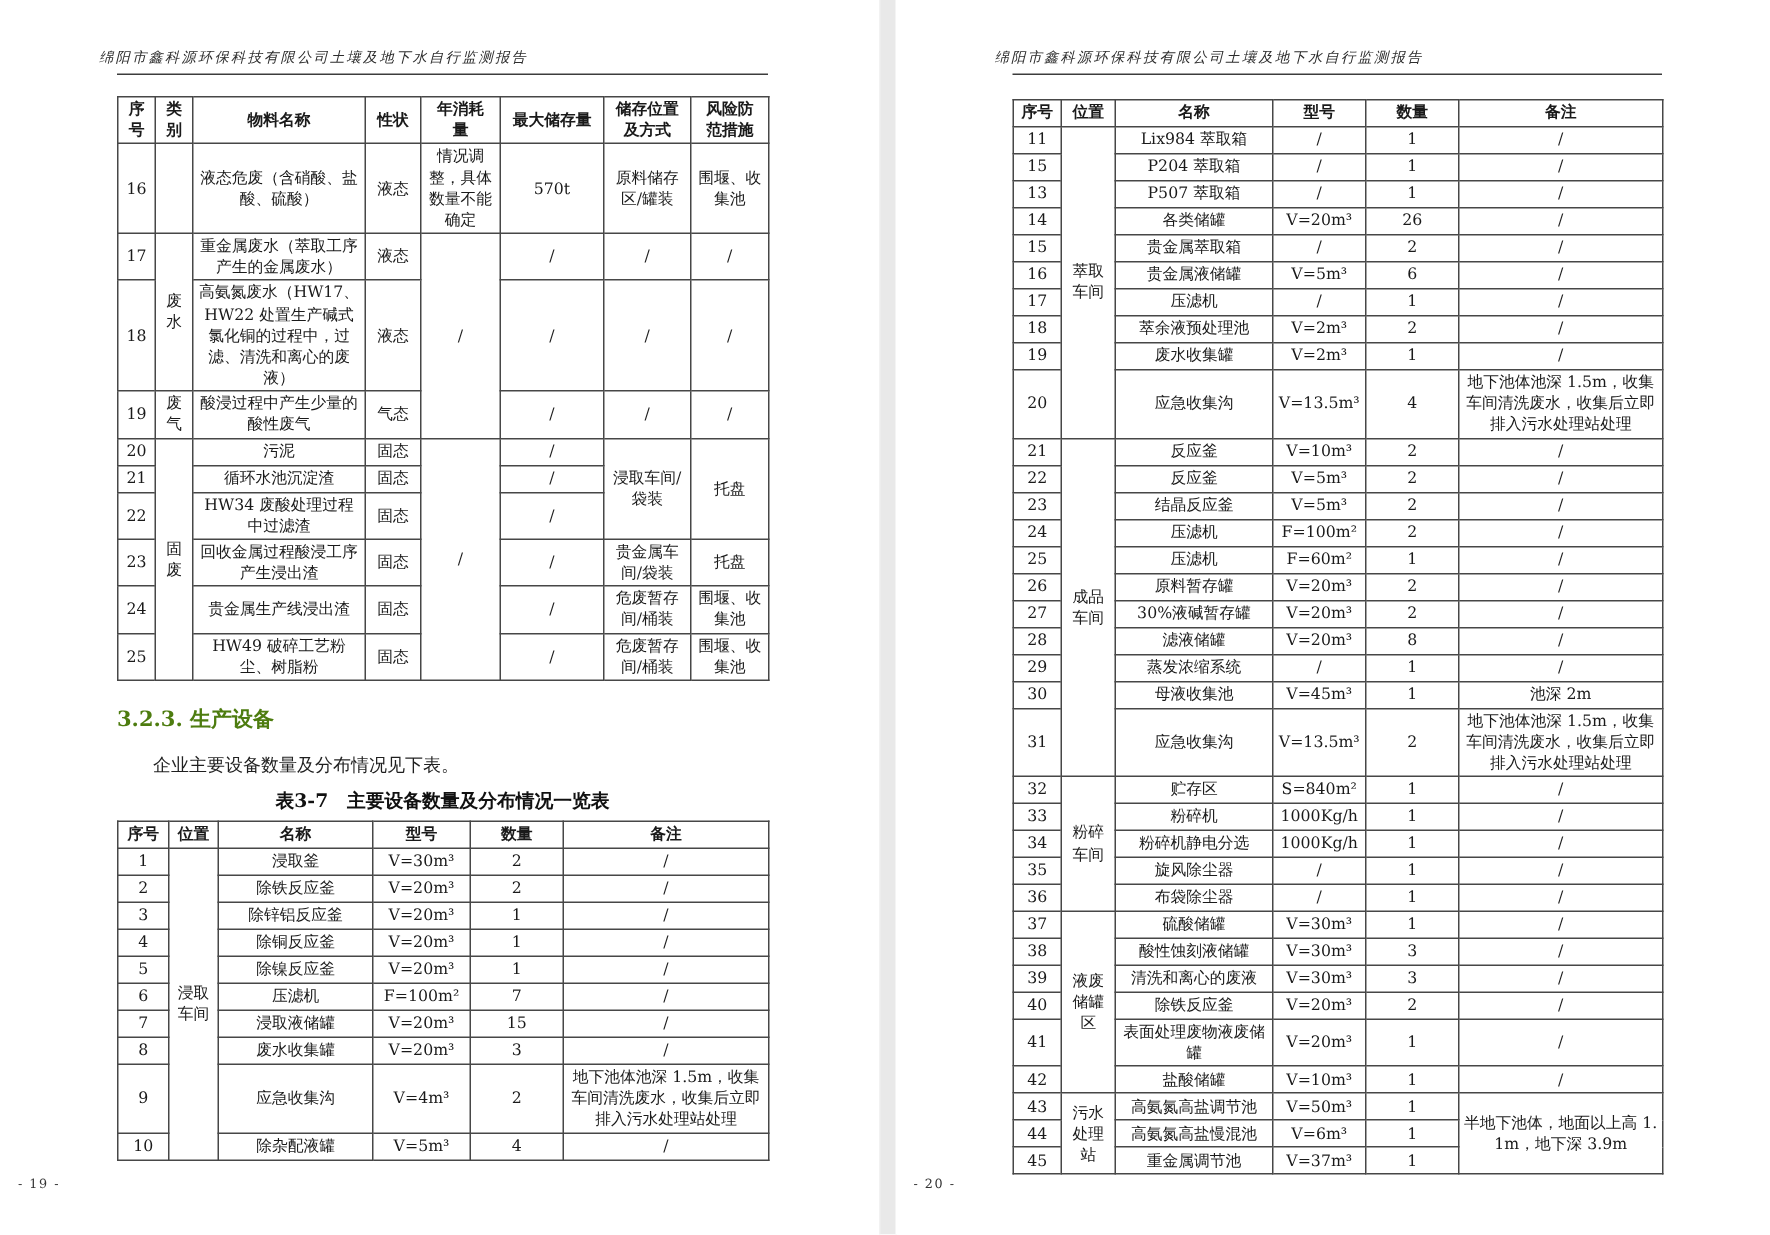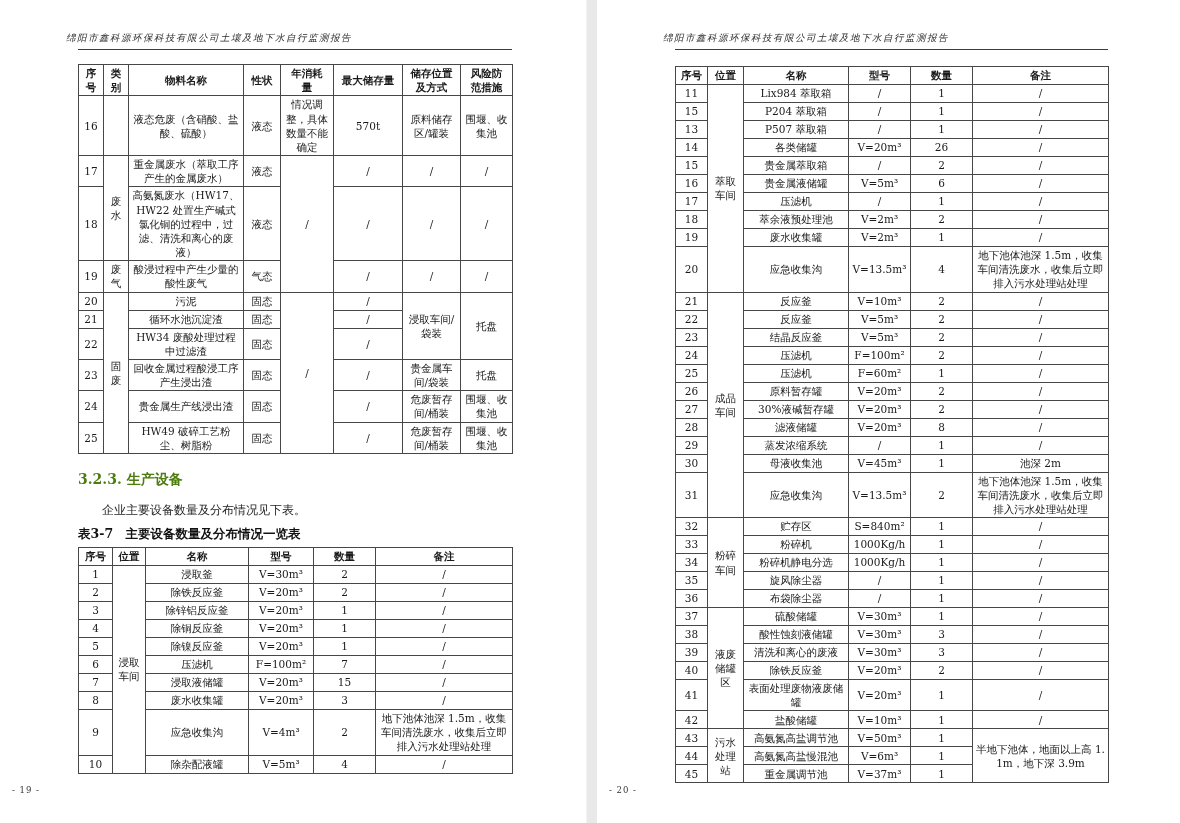--- a/index.html
+++ b/index.html
@@ -37,21 +37,21 @@
   .section-heading{
     position:absolute;top:471px;left:78px;width:434px;
     font-weight:bold;font-size:14px;color:#4d7c0f;
   }
   .body-paragraph{
     position:absolute;top:502px;left:78px;width:434px;
     font-size:12px;text-indent:2em;color:#1f1f1f;
   }
   .table-caption{
     position:absolute;top:526px;left:78px;width:434px;
-    font-weight:bold;font-size:12.5px;color:#111;
+    text-align:center;font-weight:bold;font-size:12.5px;color:#111;
   }
   .page-footer{
     position:absolute;bottom:28px;left:12px;width:100%;
     text-align:left;font-size:8.5px;color:#333;letter-spacing:1px;
   }
 </style>
 </head>
 <body>
 
 <div class="page" id="left-page">

